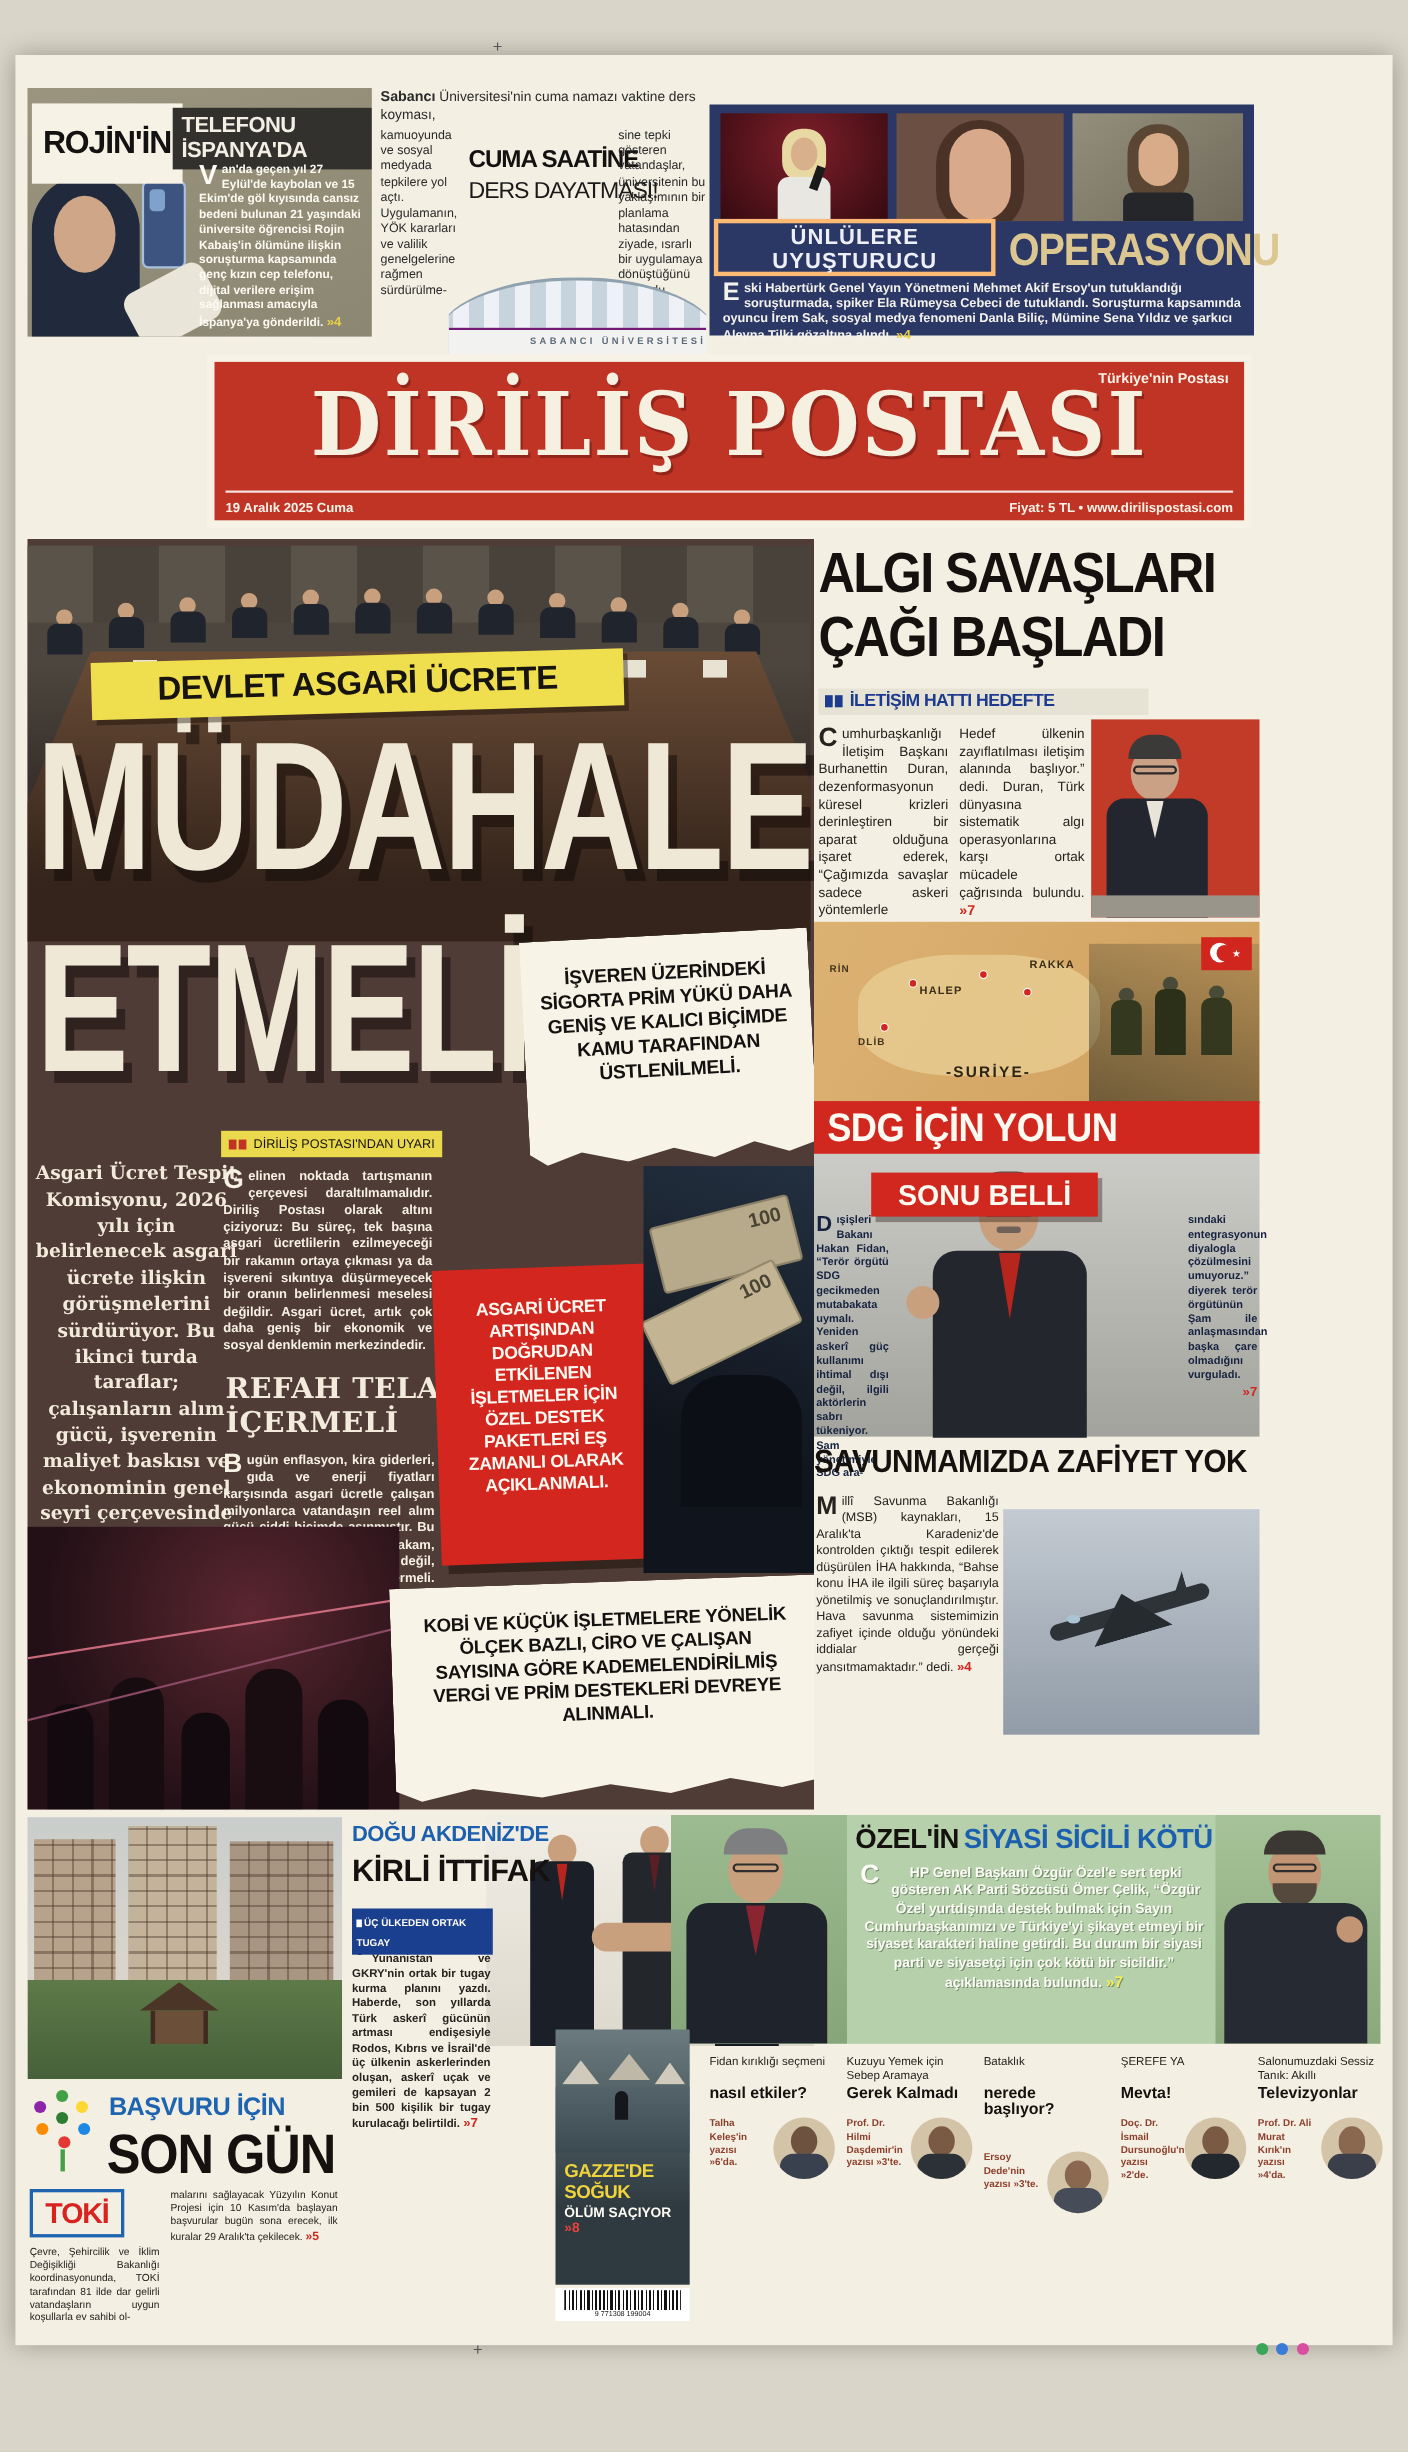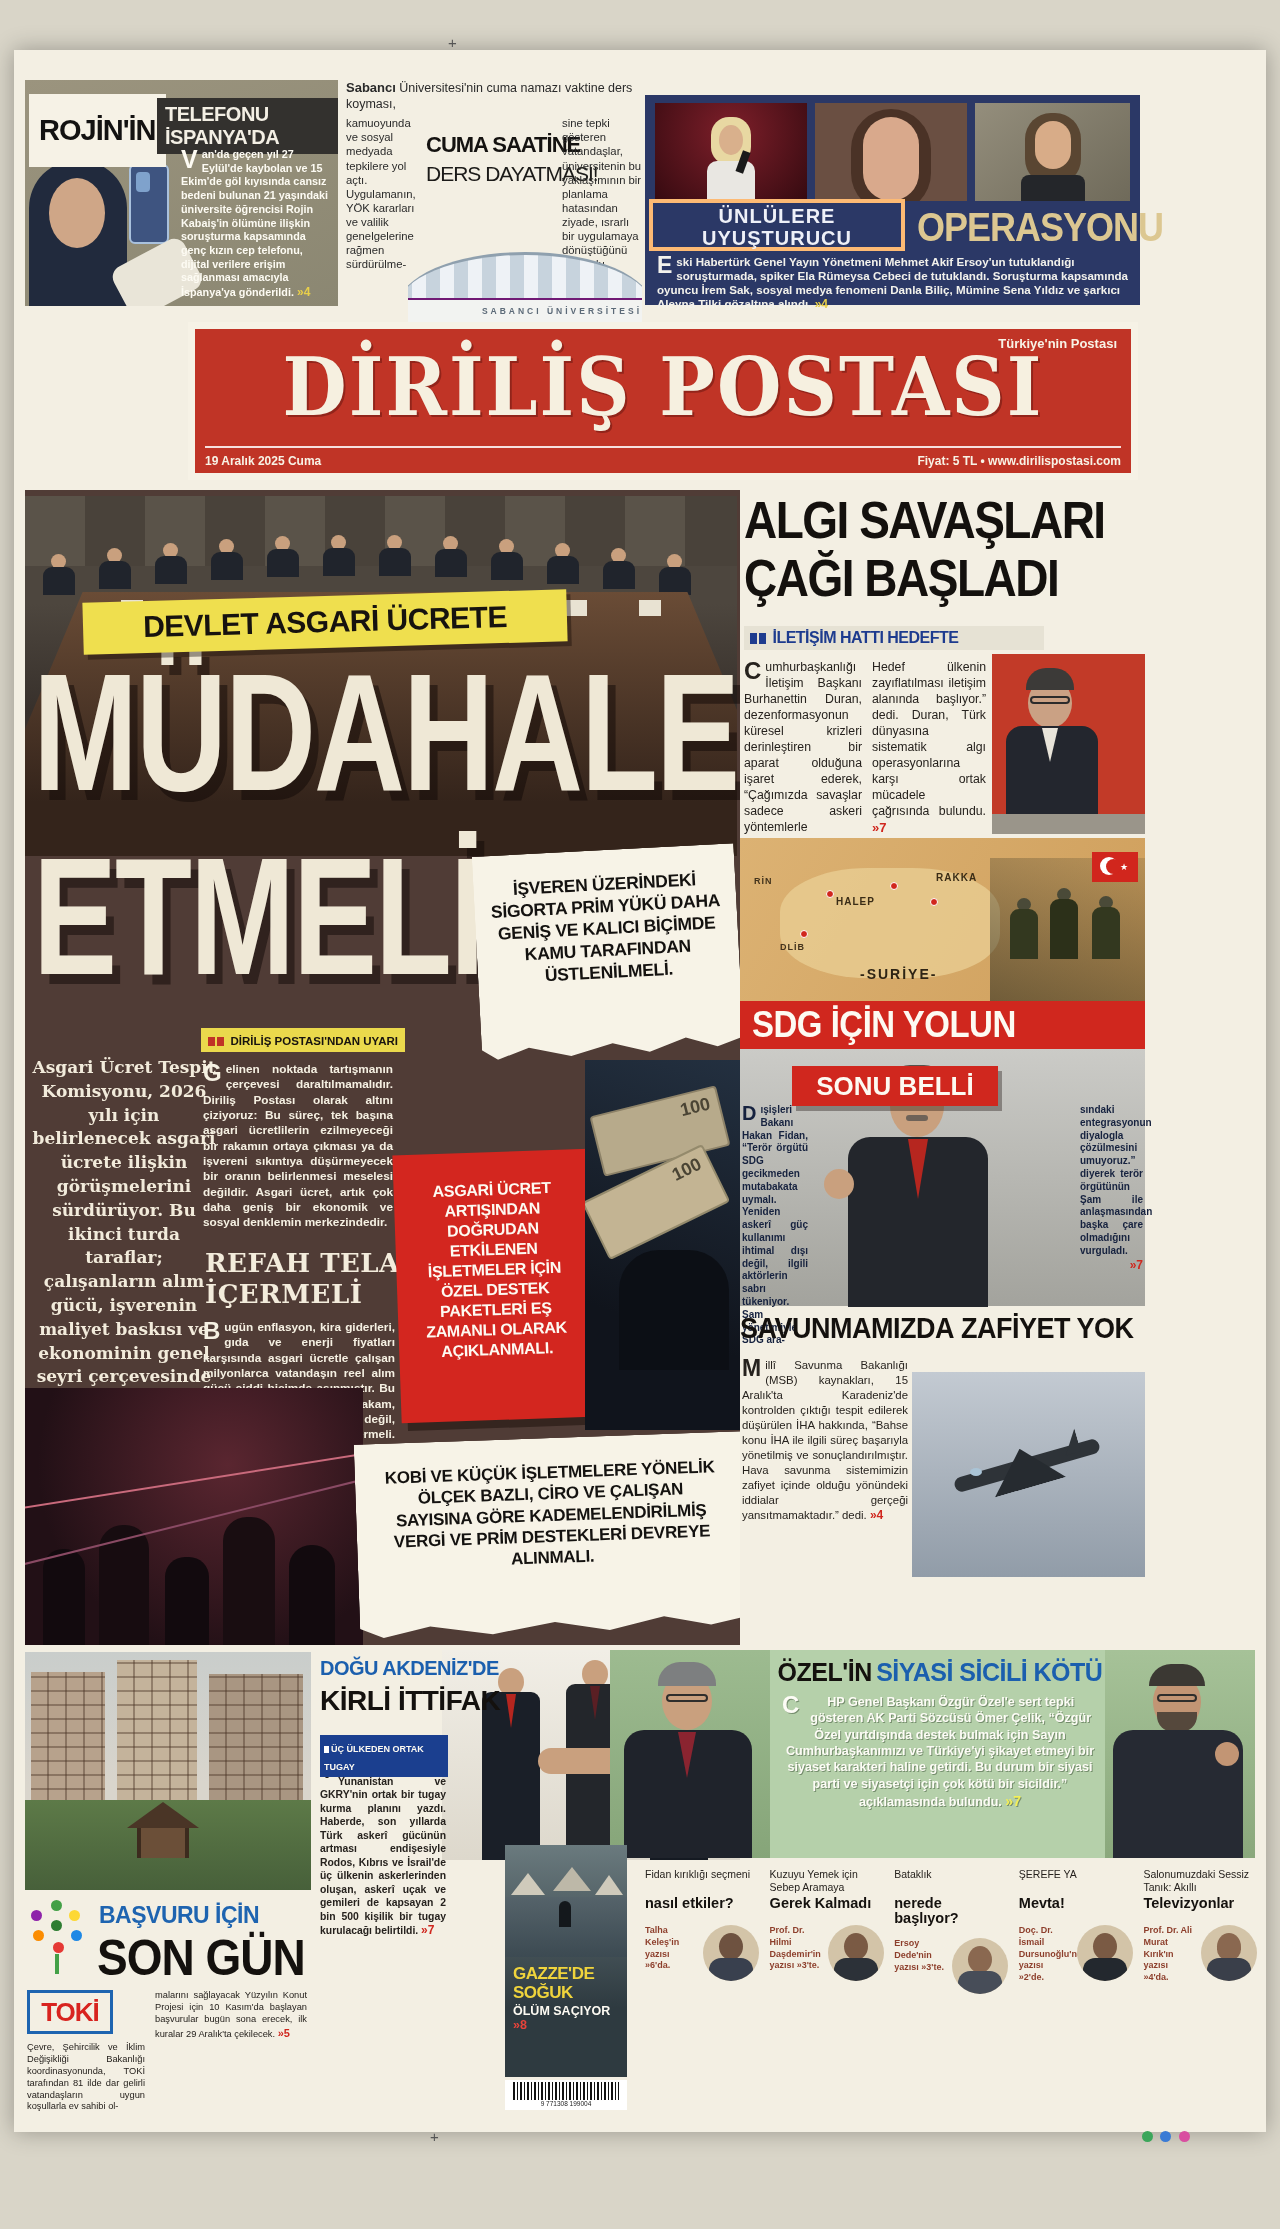--- a/index.html
+++ b/index.html
@@ -176,21 +176,21 @@
     </div>
     <div class="a" style="left:8px;top:160px;font-size:126px;font-weight:900;color:#efe8d6;letter-spacing:-2px;line-height:1;transform:scaleY(1.32);transform-origin:left top;text-shadow:8px 8px 0 rgba(15,8,5,.5);z-index:2">MÜDAHALE</div>
     <div class="a" style="left:8px;top:344px;font-size:126px;font-weight:900;color:#efe8d6;letter-spacing:-2px;line-height:1;transform:scaleY(1.32);transform-origin:left top;text-shadow:8px 8px 0 rgba(15,8,5,.5);z-index:2">ETMELİ</div>
 
     <div class="note bignote a" style="left:452px;top:360px;width:262px;height:208px;padding:24px 16px;font-size:17.5px;transform:rotate(-3deg);z-index:4">İŞVEREN ÜZERİNDEKİ SİGORTA PRİM YÜKÜ DAHA GENİŞ VE KALICI BİÇİMDE KAMU TARAFINDAN ÜSTLENİLMELİ.</div>
 
     <div class="serif a" style="left:6px;top:566px;width:186px;font-size:17px;font-weight:700;color:#f2ebdb;line-height:1.4;text-align:center">Asgari Ücret Tespit Komisyonu, 2026 yılı için belirlenecek asgari ücrete ilişkin görüşmelerini sürdürüyor. Bu ikinci turda taraflar; çalışanların alım gücü, işverenin maliyet baskısı ve ekonominin genel seyri çerçevesinde taleplerini ve beklentilerini yeniden masaya yatırıyor.</div>
 
     <div class="a" style="left:176px;top:538px;background:#ead94c;padding:3px 7px">
       <span class="sqs" style="background:#c03426;height:9px"></span><span class="sqs" style="background:#c03426;height:9px"></span>
-      <span style="font-size:11.5px;font-weight:700;color:#17130f">DİRİLİŞ POSTASI'NDAN UYARI</span>
+      <span style="font-size:11.5px;font-weight:400;color:#17130f">DİRİLİŞ POSTASI'NDAN UYARI</span>
     </div>
     <div class="a just" style="left:178px;top:572px;width:190px;font-size:11.8px;font-weight:700;color:#f6f1e3;line-height:1.3">
       <span class="dc" style="font-size:24px">G</span><span>elinen noktada tartışmanın çerçevesi daraltılmamalıdır. Diriliş Postası olarak altını çiziyoruz: Bu süreç, tek başına asgari ücretlilerin ezilmeyeceği bir rakamın ortaya çıkması ya da işvereni sıkıntıya düşürmeyecek bir oranın belirlenmesi meselesi değildir. Asgari ücret, artık çok daha geniş bir ekonomik ve sosyal denklemin merkezindedir.</span>
     </div>
     <div class="serif a" style="left:180px;top:758px;font-size:26px;font-weight:700;color:#f3ecdc;line-height:1.2;letter-spacing:.5px">
       <div>REFAH TELAFİSİNİ</div>
       <div>İÇERMELİ</div>
     </div>
     <div class="a just" style="left:178px;top:830px;width:192px;font-size:11.8px;font-weight:700;color:#f6f1e3;line-height:1.3">
       <span class="dc" style="font-size:24px">B</span><span>ugün enflasyon, kira giderleri, gıda ve enerji fiyatları karşısında asgari ücretle çalışan milyonlarca vatandaşın reel alım gücü ciddi biçimde aşınmıştır. Bu nedenle ortaya çıkacak rakam, yalnızca nominal bir artışı değil, gerçek bir refah telafisini içermeli. Aksi halde açıklanacak her ücret, daha cebe girmeden anlamını yitirecektir.</span>
@@ -439,21 +439,21 @@
         <div class="byline"><span>Prof. Dr. Hilmi Daşdemir'in yazısı</span> <b>»3'te.</b></div>
         <div class="port">
             <div class="ph" style="background:#7a5a44"></div>
             <div class="ps" style="background:#2c3138"></div>
           </div>
       </div>
     </div>
     <div style="width:115px">
       <div class="colhead-pre">Bataklık</div>
       <div class="colhead-t">nerede başlıyor?</div>
-      <div style="display:flex;gap:6px;margin-top:12px;align-items:flex-start">
+      <div style="display:flex;gap:6px;margin-top:30px;align-items:flex-start">
         <div class="byline"><span>Ersoy Dede'nin yazısı</span> <b>»3'te.</b></div>
         <div class="port">
             <div class="ph" style="background:#8a6850"></div>
             <div class="ps" style="background:#474d58"></div>
           </div>
       </div>
     </div>
     <div style="width:115px">
       <div class="colhead-pre">ŞEREFE YA</div>
       <div class="colhead-t">Mevta!</div>

